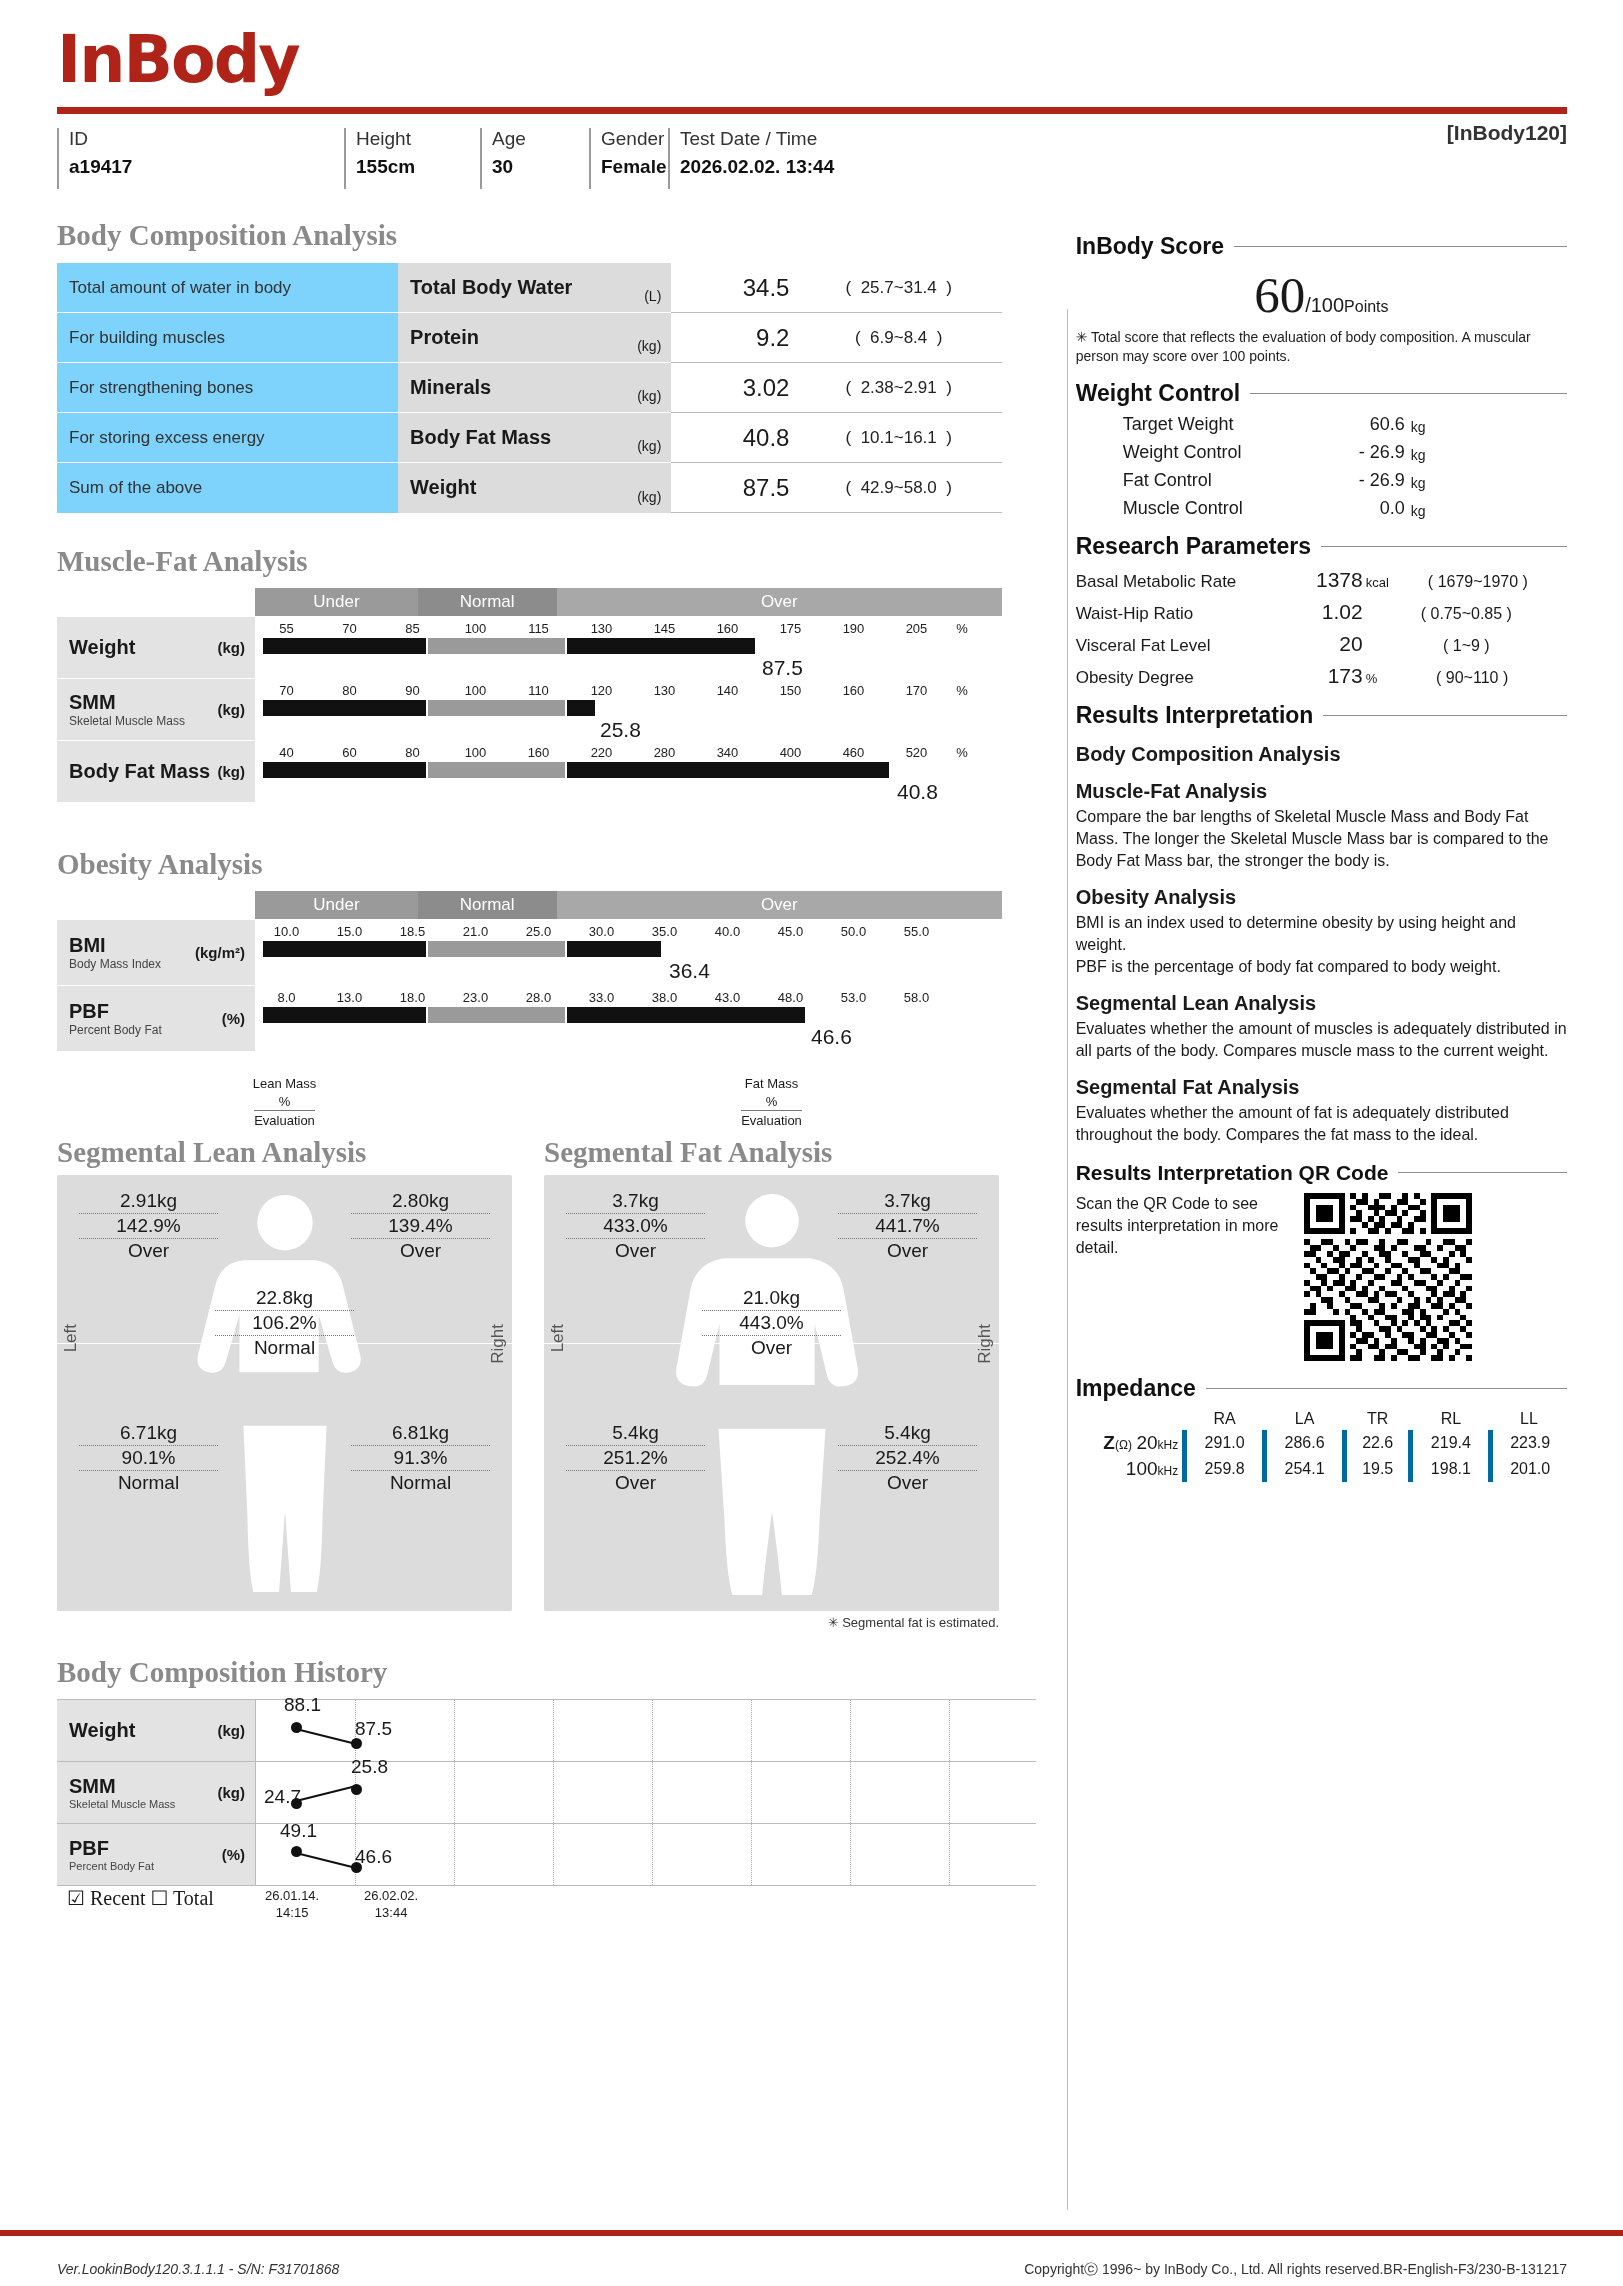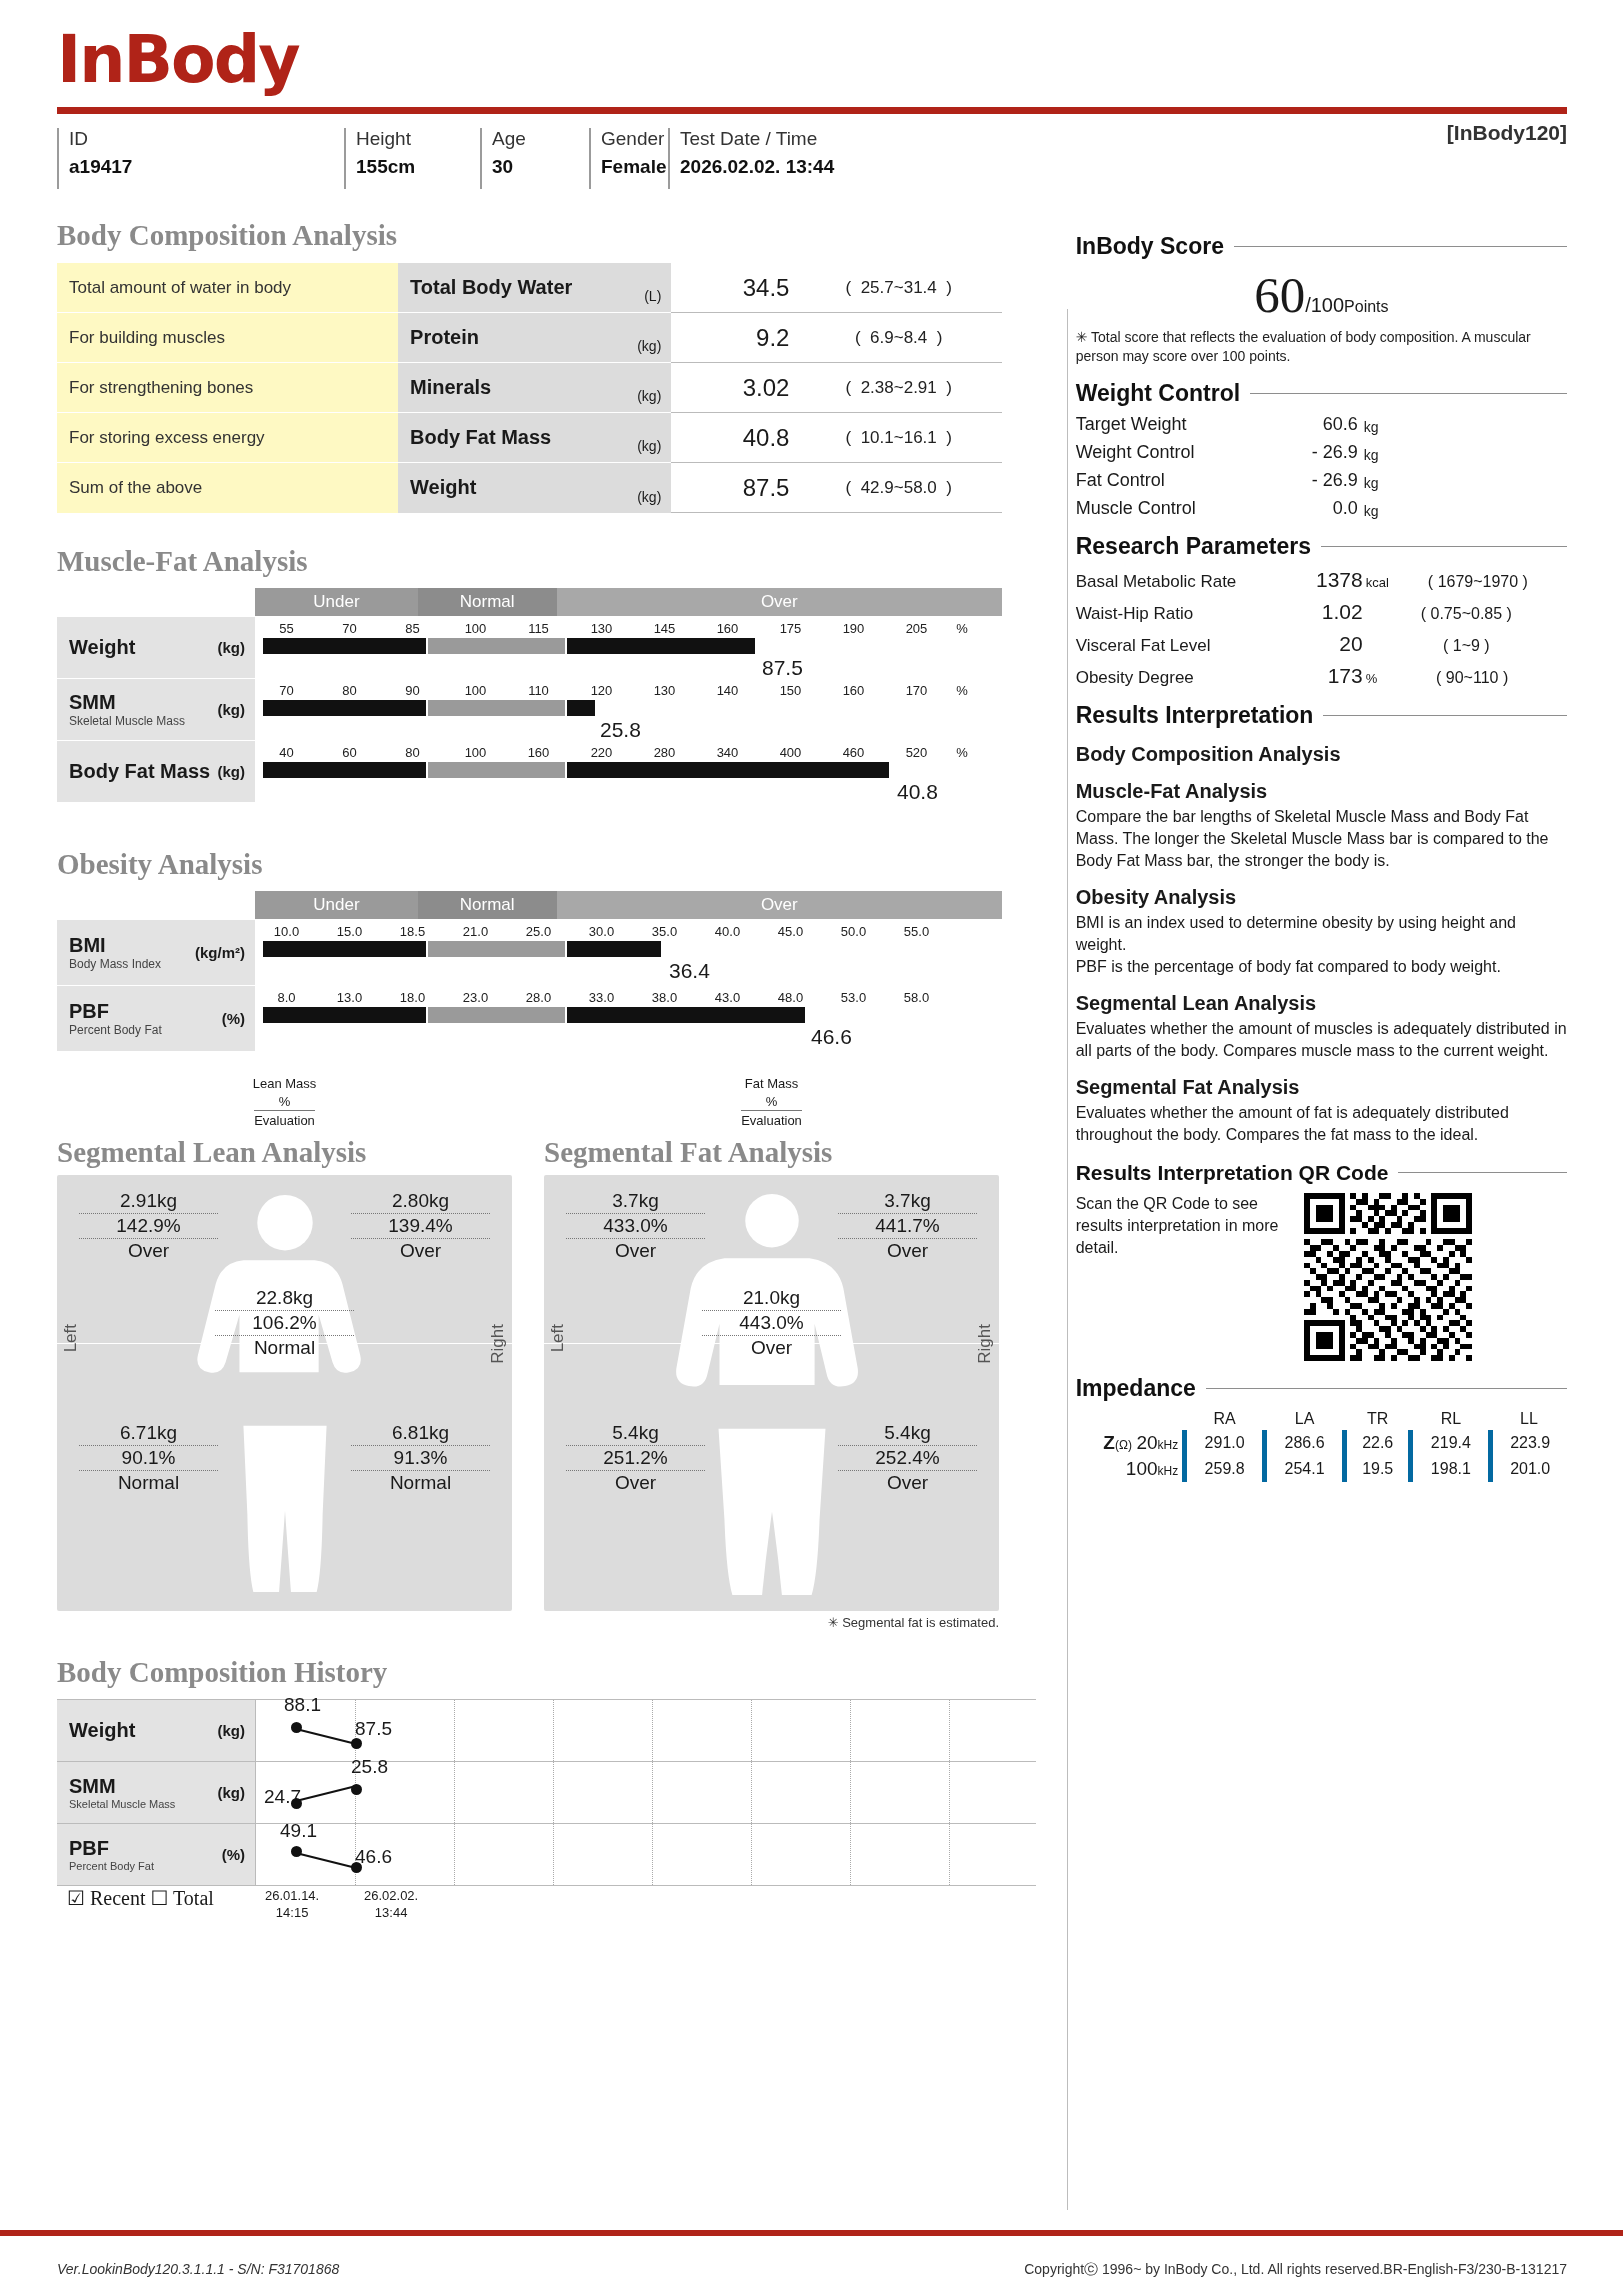--- a/index.html
+++ b/index.html
@@ -29,21 +29,21 @@
   
   .cols { display:flex; margin-top:30px; }
   .colL { width:990px; }
   .colR { width:515px; margin-left:22px; border-left:0; padding-left:18px; }
 
   h2.sec { font-family:"Liberation Serif", serif; font-size:29px; color:#8a8a8a; font-weight:bold; margin:0 0 10px 0; }
 
   
   table.bc { border-collapse:collapse; width:945px; }
   table.bc td { border-top:1px solid #fff; padding:0; height:50px; }
-  .bc .c1 { background:#fef9c3; color:#333; font-size:17px; padding-left:12px; width:327px; }
+  .bc .c1 { background:#7dd3fc; color:#333; font-size:17px; padding-left:12px; width:327px; }
   .bc .c2 { background:#dcdcdc; font-weight:bold; font-size:20px; padding-left:12px; width:208px; }
   .bc .c3 { background:#dcdcdc; font-size:14px; text-align:right; padding-right:10px; width:54px; vertical-align:bottom; padding-bottom:8px;}
   .bc .c4 { background:#fff; border-bottom:1px solid #bbb; font-size:24px; text-align:right; padding-right:6px; width:119px; font-weight:500;}
   .bc .c5 { background:#fff; border-bottom:1px solid #bbb; font-size:17px; text-align:center; width:198px; color:#222;}
 
   
   .barhead { display:flex; height:28px; margin-left:198px; width:747px; font-size:17px; color:#fff; }
   .barhead div { text-align:center; line-height:28px; }
   .bh-under { width:163px; background:#9a9a9a; }
   .bh-normal { width:139px; background:#8c8c8c; }
@@ -96,21 +96,21 @@
 
   
   .rsec { display:flex; align-items:center; margin-top:14px; }
   .rsec h3 { font-size:23px; margin:0 10px 0 0; font-weight:bold; color:#111;}
   .rsec .rule { flex:1; height:1px; background:#8e8e8e;}
   .score { text-align:center; margin-top:6px; }
   .score .big { font-family:"Liberation Serif", serif; font-size:51px; }
   .score .small { font-size:20px;}
   .scorenote { font-size:14px; color:#222; margin-top:4px; line-height:1.35;}
   .kv { display:flex; font-size:18px; margin-top:7px;}
-  .kv .k { width:188px; }
+  .kv .k { width:188px;margin-left:47px; }
   .kv .v { width:94px; text-align:right; font-weight:500;}
   .kv .u { padding-left:6px; font-size:14px; align-self:flex-end;}
   .rp { display:flex; font-size:17px; margin-top:8px; align-items:baseline;}
   .rp .k { width:183px;}
   .rp .v { width:104px; text-align:right; font-size:21px;}
   .rp .u { font-size:13px; padding-left:3px;}
   .rp .range { flex:1; text-align:center; font-size:16px;}
   .ri h4 { font-size:20px; margin:14px 0 3px 0; }
   .ri p { font-size:16px; margin:0; line-height:1.38; }
   .qrrow { display:flex; margin-top:8px; }

